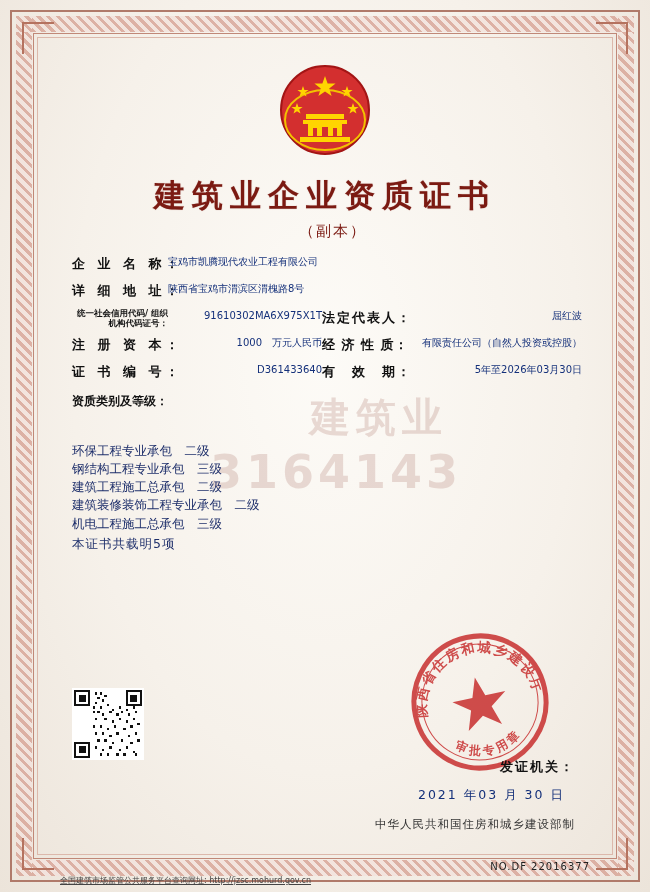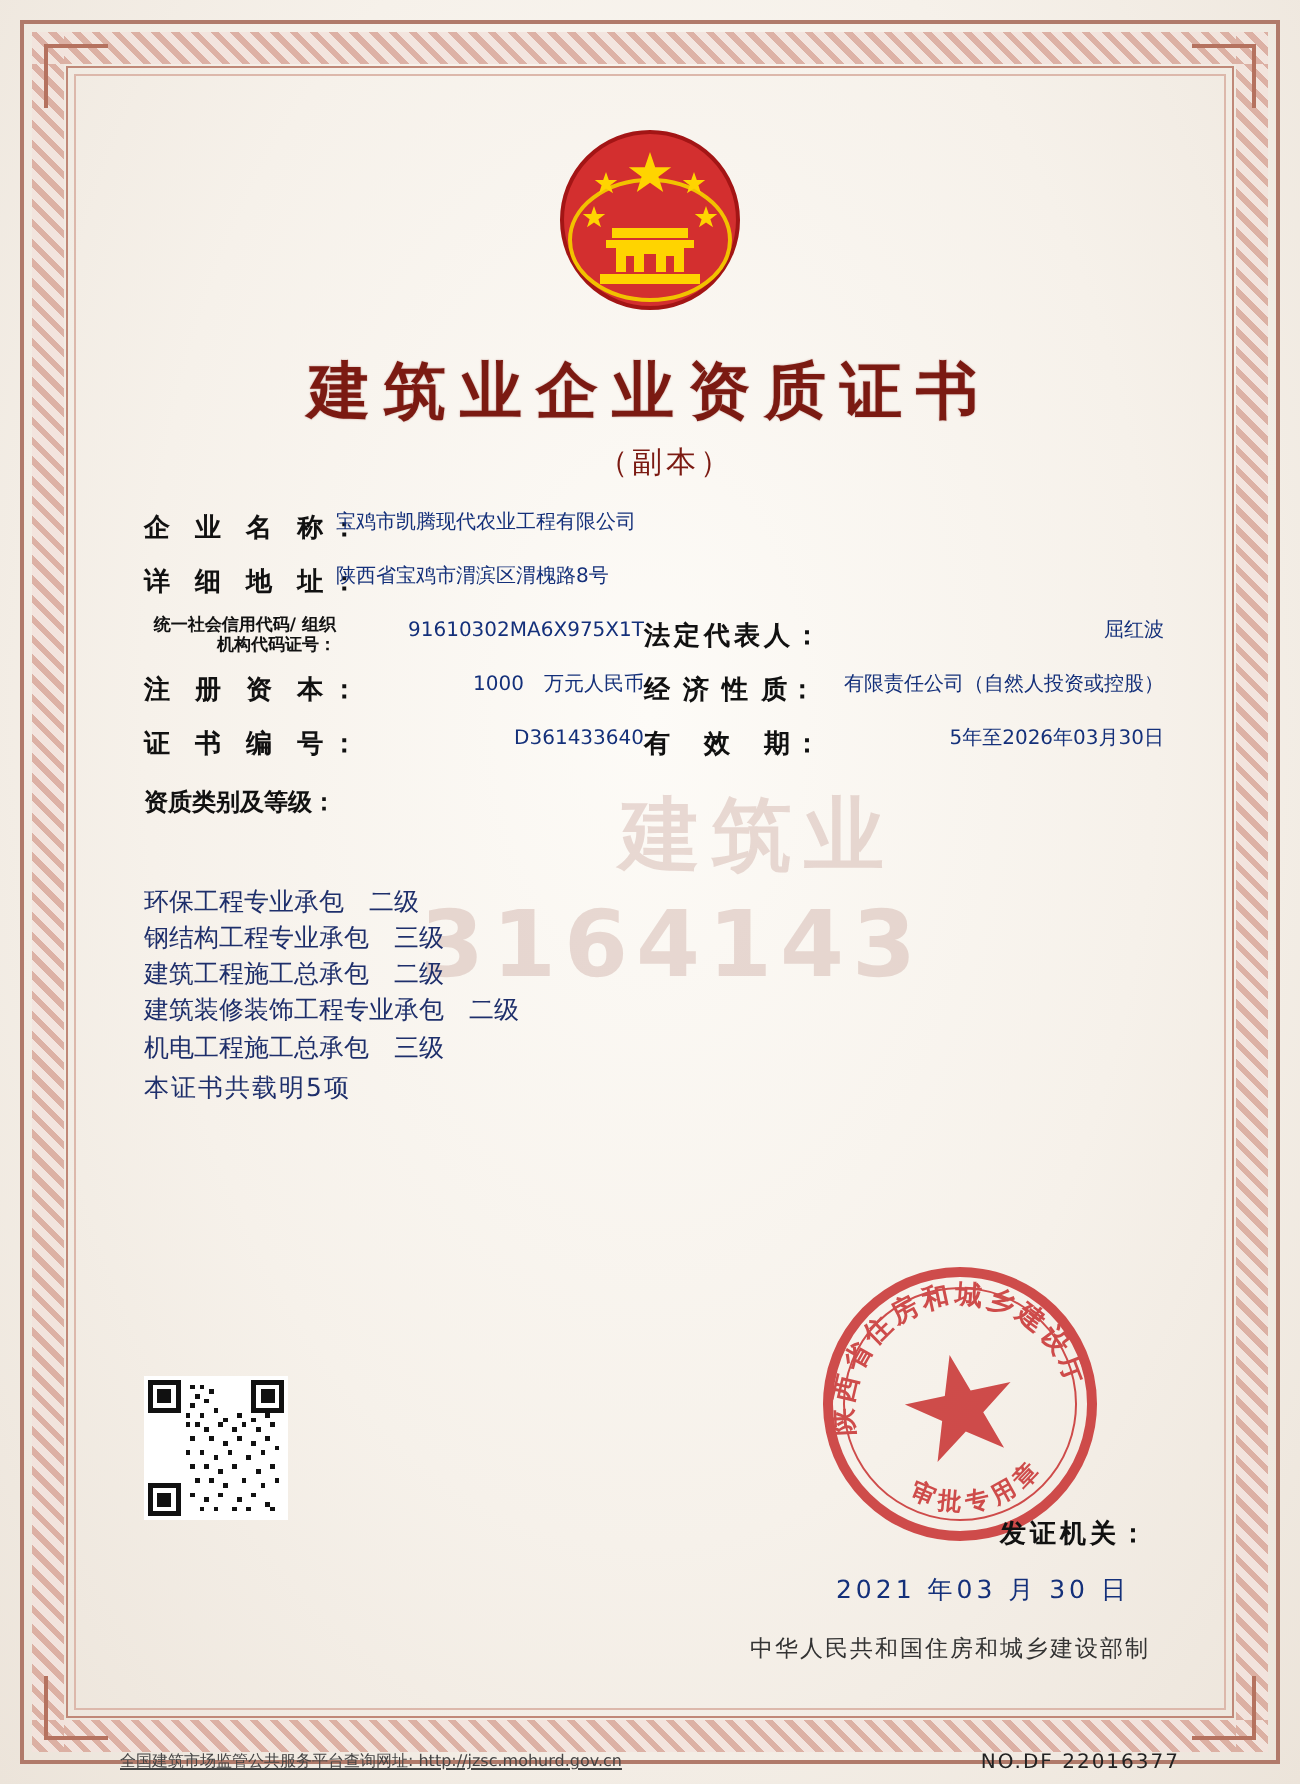--- a/index.html
+++ b/index.html
@@ -200,21 +200,21 @@
     position:absolute;right:75px;bottom:60px;
     font-family:"DejaVu Sans", sans-serif;
     font-size:11.5px;color:#333;letter-spacing:1px;
   }
   .footer-left{
     position:absolute;left:60px;bottom:6px;
     font-family:"DejaVu Sans", sans-serif;
     font-size:8px;color:#444;text-decoration:underline;
   }
   .footer-right{
-    position:absolute;right:60px;bottom:5px;
+    position:absolute;right:60px;bottom:20px;
     font-family:"DejaVu Sans", sans-serif;
     font-size:10px;color:#222;letter-spacing:1px;
   }
 </style>
 </head>
 <body>
 
 <div class="cert">
 
   <div class="border-outer"></div>

